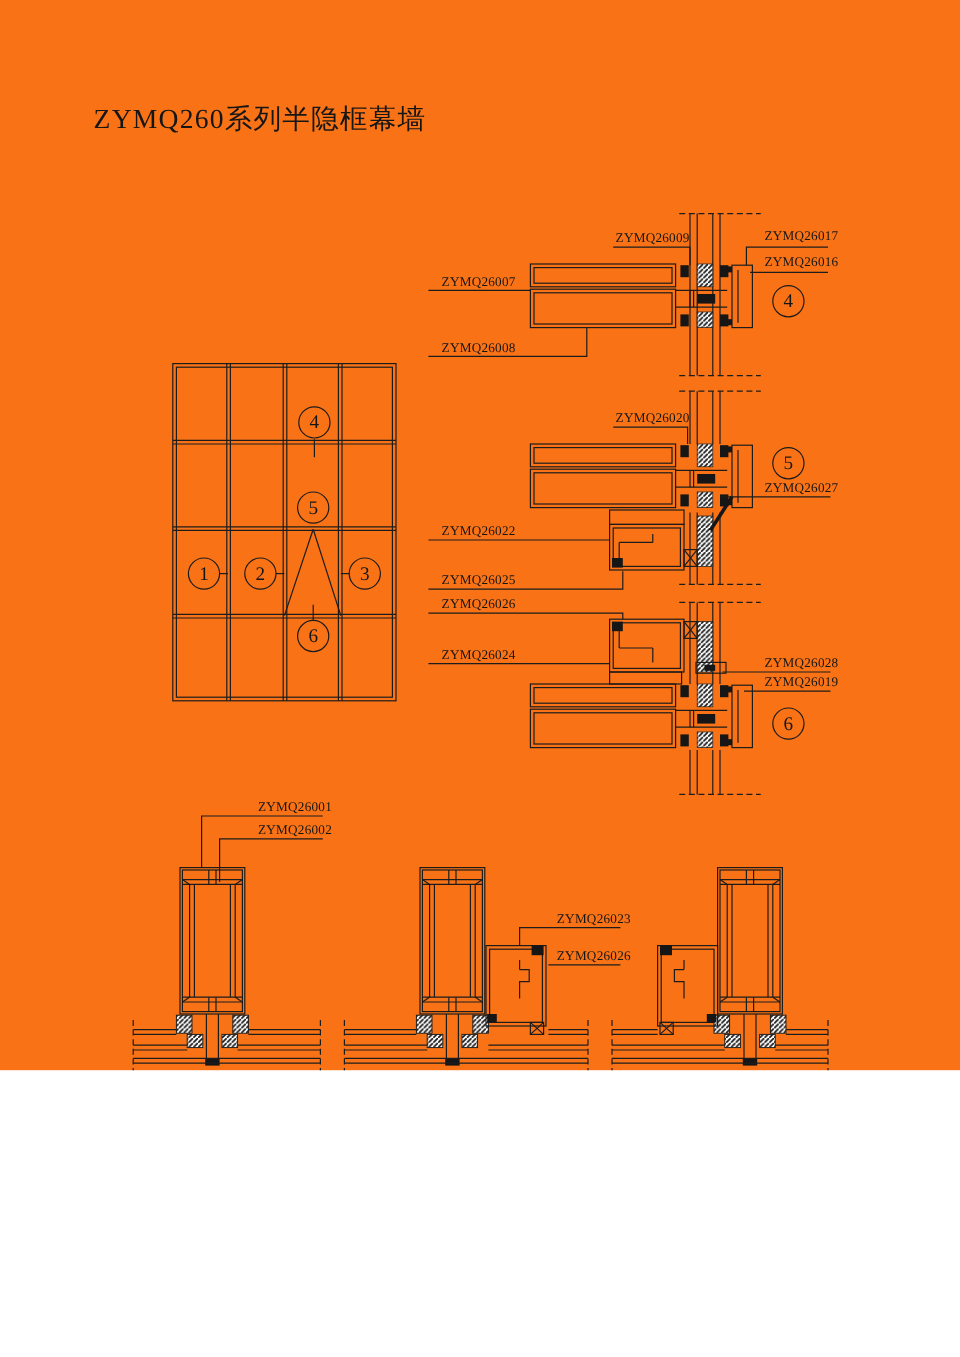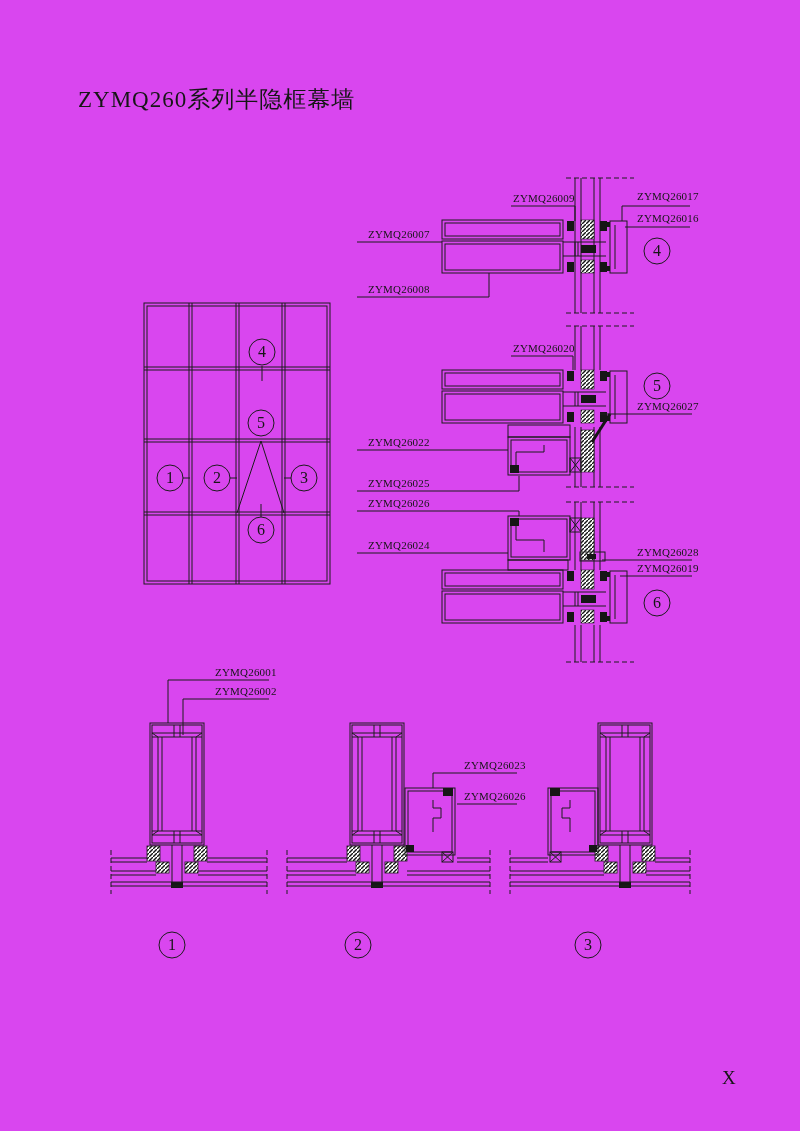--- a/index.html
+++ b/index.html
@@ -1,16 +1,16 @@
 <!DOCTYPE html>
 <html><head>
 <meta charset="utf-8">
 <style>
   html,body{margin:0;padding:0;background:#fff;}
-  .page{position:relative;width:800px;height:1131px;background:#d946ef;overflow:hidden;
+  .page{position:relative;width:800px;height:892px;background:#f97316;overflow:hidden;
         font-family:"Liberation Serif", serif;}
   svg text{font-family:"Liberation Serif", serif;fill:#161616;}
   .s{stroke:#1c1c1c;stroke-width:1;fill:none;}
   .sd{stroke:#1c1c1c;stroke-width:1;fill:none;stroke-dasharray:5 3;}
   .f{fill:#161616;stroke:none;}
   .lbl{font-size:11px;letter-spacing:.2px;}
   .num{font-size:16px;text-anchor:middle;}
   .ttl{font-size:23px;letter-spacing:1px;}
   .mark{font-size:19px;}
 </style>

